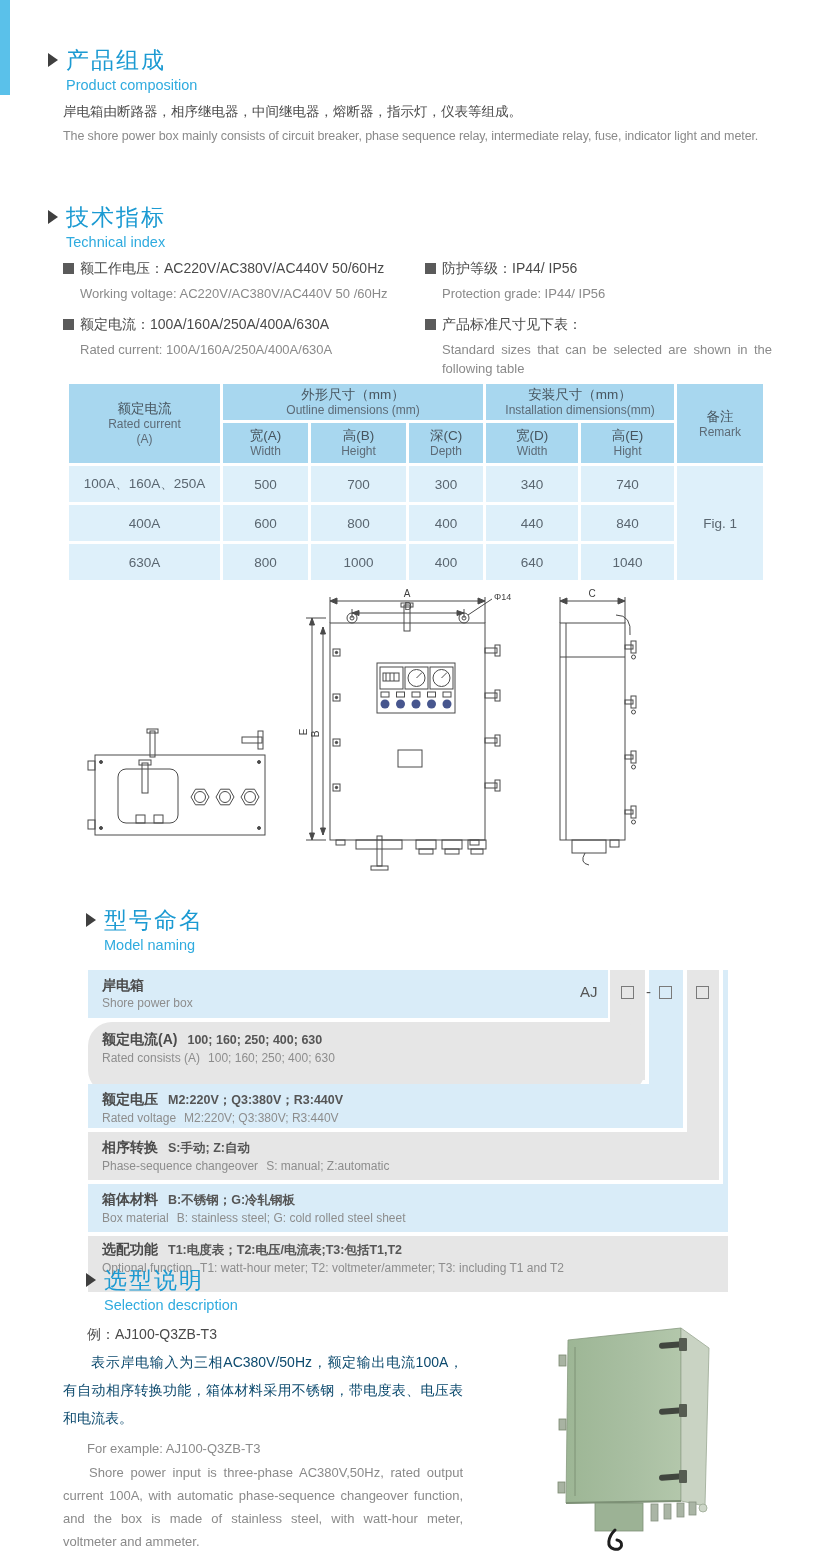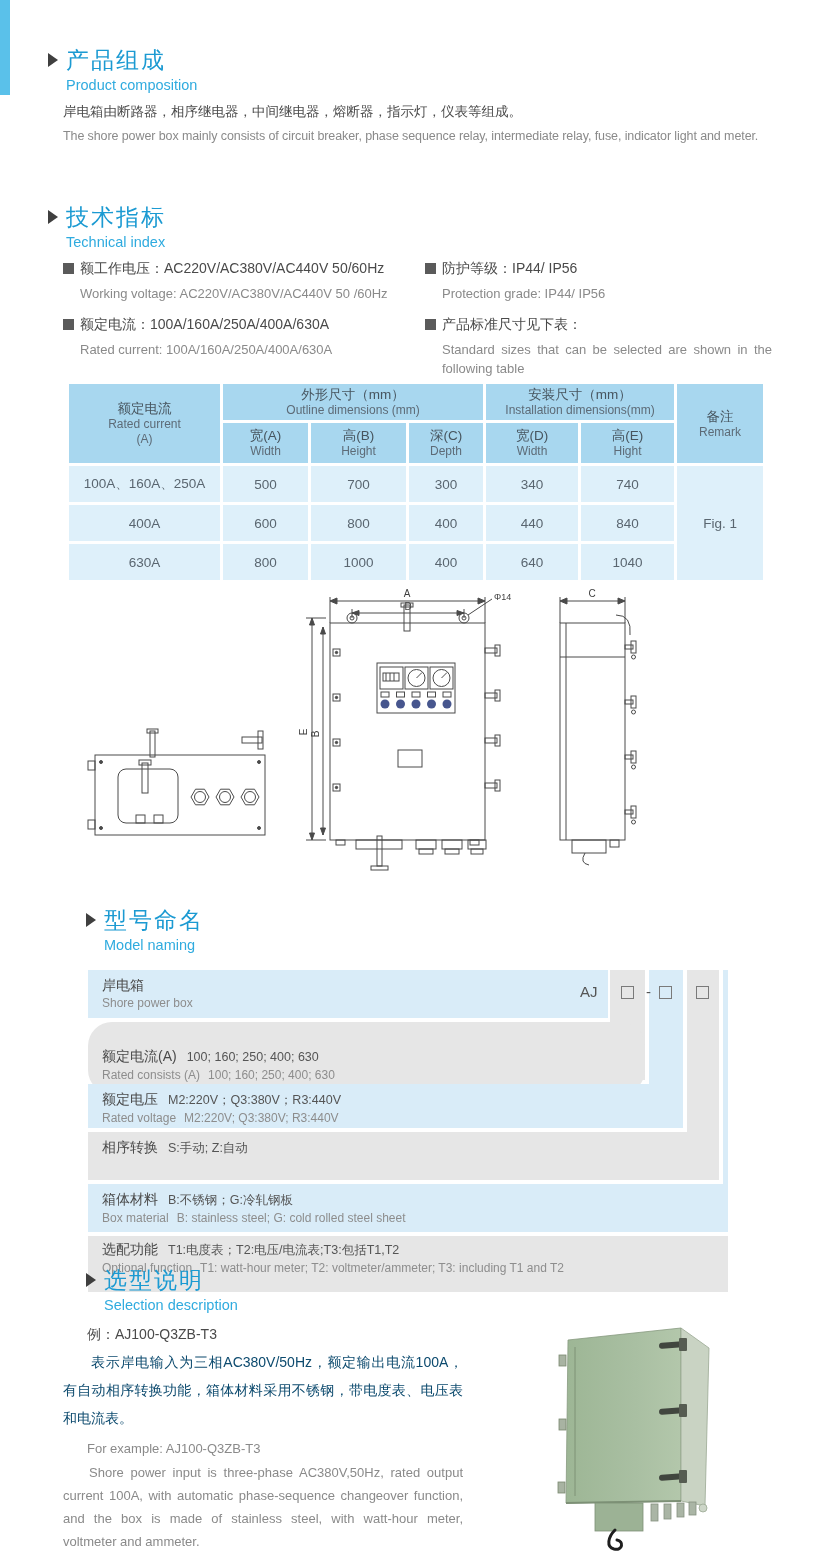--- a/index.html
+++ b/index.html
@@ -41,21 +41,21 @@
   
   .drawing{position:absolute;left:80px;top:585px;width:640px;height:300px;}
   .drawing svg{display:block;}
 
   
   .mn{position:absolute;left:88px;top:970px;width:640px;height:322px;}
   .mn-block{position:absolute;}
   .bg-blue{background:#d9ecf8;}
   .bg-gray{background:#e6e6e6;}
   .mn-row{padding:6px 0 0 14px;box-sizing:border-box;}
-  .mn-zh{font-size:14px;color:#4a4a4a;line-height:19px;white-space:nowrap;}
+  .mn-zh{font-size:14px;color:#4a4a4a;line-height:19px;white-space:nowrap;font-weight:bold;}
   .mn-zh .val{font-size:12.5px;color:#555;margin-left:10px;}
   .mn-en{font-size:12px;color:#8d8d8d;line-height:17px;white-space:nowrap;}
   .mn-en .val{margin-left:8px;}
   .code-aj{position:absolute;left:492px;top:13px;font-size:15px;color:#555;}
   .code-box{position:absolute;width:13px;height:13px;border:1.5px solid #7a7a7a;box-sizing:border-box;}
   .code-dash{position:absolute;font-size:15px;color:#555;}
 
   
   .sel-text{position:absolute;left:63px;top:1322px;width:400px;}
   .sel-ex-zh{font-size:14px;color:#4a4a4a;padding-left:24px;line-height:24px;}
@@ -387,30 +387,31 @@
 
     <div class="mn-block bg-gray" style="left:522px;top:0;width:35px;height:110px;"></div>
     <div class="mn-block bg-blue" style="left:561px;top:0;width:34px;height:158px;"></div>
     <div class="mn-block bg-gray" style="left:599px;top:0;width:32px;height:210px;"></div>
     <div class="mn-block bg-blue" style="left:635px;top:0;width:5px;height:262px;"></div>
 
     <div class="mn-block mn-row bg-blue" style="left:0;top:0;width:520px;height:48px;">
       <div class="mn-zh"><span>岸电箱</span></div>
       <div class="mn-en"><span>Shore power box</span></div>
     </div>
-    <div class="mn-block mn-row bg-gray" style="left:0;top:52px;width:557px;height:72px;padding-top:25px;border-radius:24px;">
+    <div class="mn-block mn-row bg-gray" style="left:0;top:52px;width:557px;height:72px;padding-top:8px;border-radius:24px;">
       <div class="mn-zh"><span>额定电流(A)</span><span class="val">100; 160; 250; 400; 630</span></div>
       <div class="mn-en"><span>Rated consists (A)</span><span class="val">100; 160; 250; 400; 630</span></div>
     </div>
     <div class="mn-block mn-row bg-blue" style="left:0;top:114px;width:594px;height:44px;">
       <div class="mn-zh"><span>额定电压</span><span class="val">M2:220V；Q3:380V；R3:440V</span></div>
       <div class="mn-en"><span>Rated voltage</span><span class="val">M2:220V;  Q3:380V;  R3:440V</span></div>
     </div>
     <div class="mn-block mn-row bg-gray" style="left:0;top:162px;width:631px;height:48px;">
       <div class="mn-zh"><span>相序转换</span><span class="val">S:手动; Z:自动</span></div>
+      <div class="mn-en"><span>Phase-sequence changeover</span><span class="val">S: manual;  Z:automatic</span></div>
     </div>
     <div class="mn-block mn-row bg-blue" style="left:0;top:214px;width:640px;height:48px;">
       <div class="mn-zh"><span>箱体材料</span><span class="val">B:不锈钢；G:冷轧钢板</span></div>
       <div class="mn-en"><span>Box material</span><span class="val">B: stainless steel; G: cold rolled steel sheet</span></div>
     </div>
     <div class="mn-block mn-row bg-gray" style="left:0;top:266px;width:640px;height:56px;padding-top:4px;">
       <div class="mn-zh"><span>选配功能</span><span class="val">T1:电度表；T2:电压/电流表;T3:包括T1,T2</span></div>
       <div class="mn-en"><span>Optional function</span><span class="val">T1: watt-hour meter; T2: voltmeter/ammeter; T3: including T1 and T2</span></div>
     </div>
 

